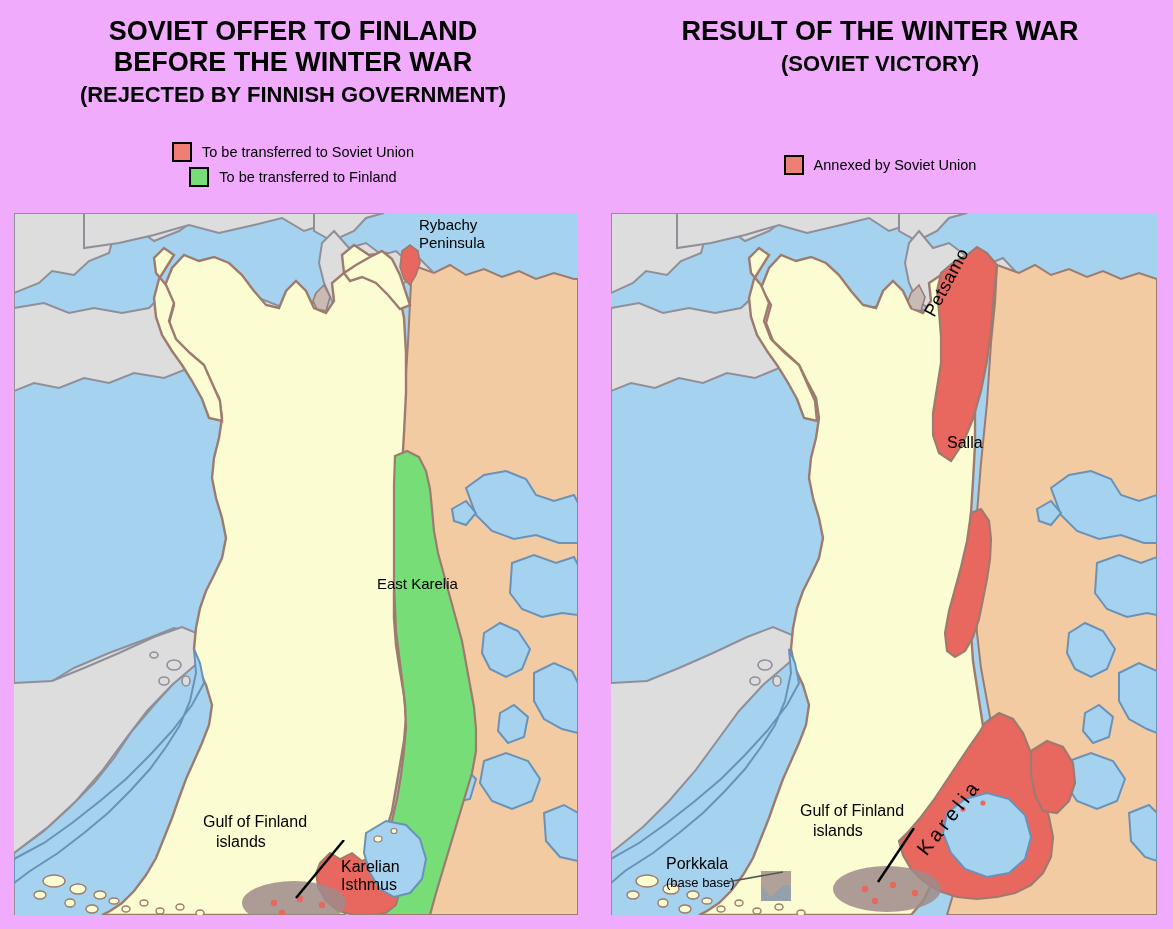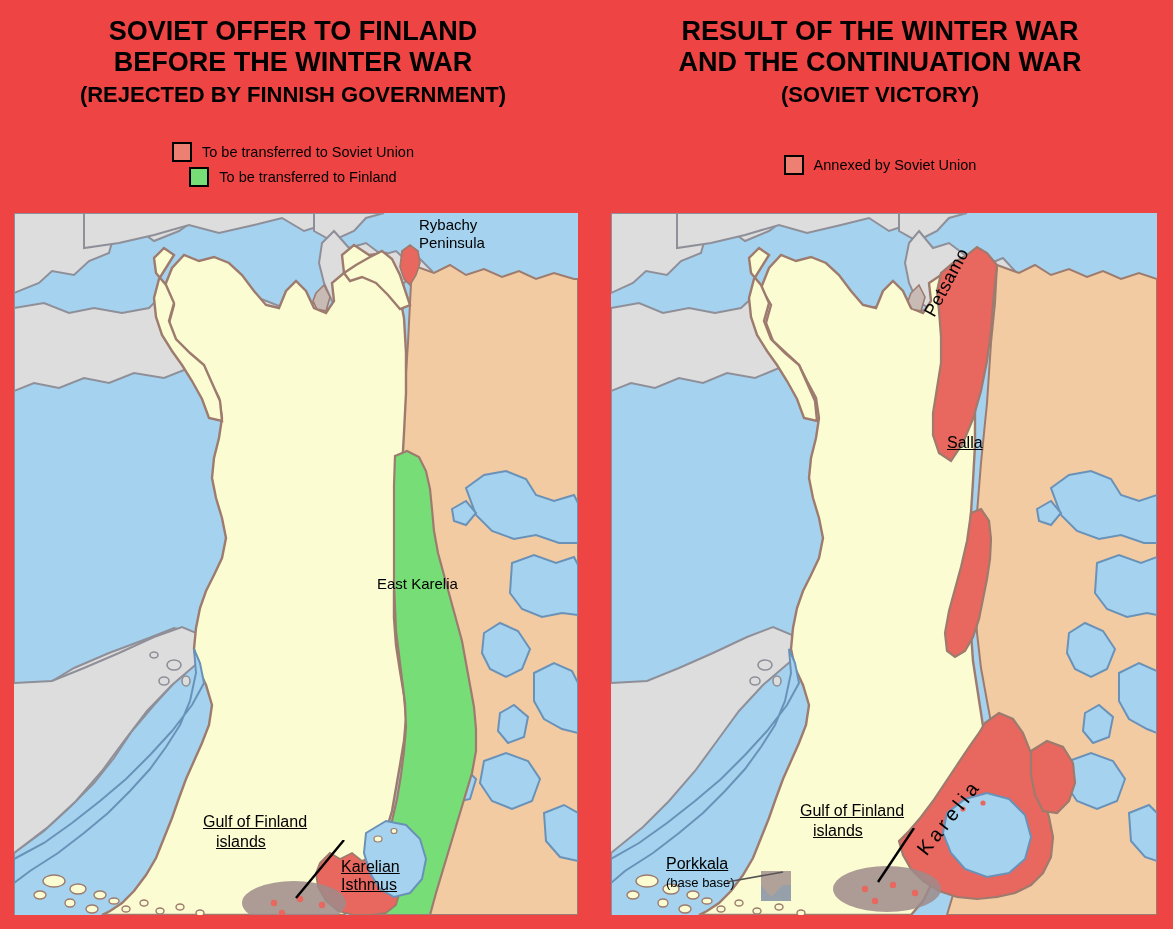--- a/index.html
+++ b/index.html
@@ -1,17 +1,17 @@
 <!DOCTYPE html>
 <html><head>
 <meta charset="utf-8">
 <style>
   html,body{margin:0;padding:0;background:#ffffff;}
   body{width:1173px;height:929px;font-family:"Liberation Sans",sans-serif;overflow:hidden;}
-  .page{position:relative;width:1173px;height:929px;background:#ef4444;}
+  .page{position:relative;width:1173px;height:929px;background:#f0abfc;}
 
   .panel{position:absolute;top:0;width:586px;height:929px;}
   .panel.left{left:0;}
   .panel.right{left:587px;}
 
   .titleblock{position:absolute;left:0;right:0;top:16px;text-align:center;}
   .t-line{font-weight:bold;font-size:27px;line-height:31px;color:#000;letter-spacing:0px;}
   .t-sub{font-weight:bold;font-size:22px;line-height:29px;color:#000;margin-top:2px;}
 
   .legend{position:absolute;left:0;right:0;text-align:center;}
@@ -21,21 +21,21 @@
   .legend-row .inner{display:flex;align-items:center;}
   .sw{width:20px;height:20px;border:2px solid #000;box-sizing:border-box;margin-right:10px;}
   .leg-label{font-size:14.5px;color:#000;white-space:nowrap;}
 
   .mapbox{position:absolute;overflow:hidden;}
   .mapbox.left-map{left:14px;top:213px;width:564px;height:702px;}
   .mapbox.right-map{left:24px;top:213px;width:546px;height:702px;}
   svg{display:block;}
 
   .maplabel{position:absolute;font-size:15px;color:#000;line-height:18px;white-space:pre;}
-  .maplabel.big{font-size:16px;text-decoration:underline;}
+  .maplabel.big{font-size:16px;}
   .maplabel.small{font-size:13px;}
   .rot-petsamo{transform:rotate(-62deg);transform-origin:left top;font-size:18px;letter-spacing:0.5px;}
   .rot-karelia{transform:rotate(-52deg);transform-origin:left top;font-size:20px;letter-spacing:4px;}
 </style>
 </head>
 <body>
 
 <div class="page">
 
   <div class="panel left">
@@ -199,21 +199,20 @@
       <line x1="54" y1="0" x2="6" y2="58" stroke="#000" stroke-width="2.4"></line>
     </svg>
     <div class="maplabel big" style="left:341px;top:858px;">Karelian</div>
     <div class="maplabel big" style="left:341px;top:876px;">Isthmus</div>
   </div>
 
   <div class="panel right">
 
     <div class="titleblock">
       <div class="t-line">RESULT OF THE WINTER WAR</div>
-      <div class="t-line">AND THE CONTINUATION WAR</div>
       <div class="t-sub">(SOVIET VICTORY)</div>
     </div>
 
     <div class="legend right-leg">
       <div class="legend-row">
           <div class="inner">
         <span class="sw" style="background:#ee7f73"></span>
         <span class="leg-label">Annexed by Soviet Union</span>
       </div>
         </div>

